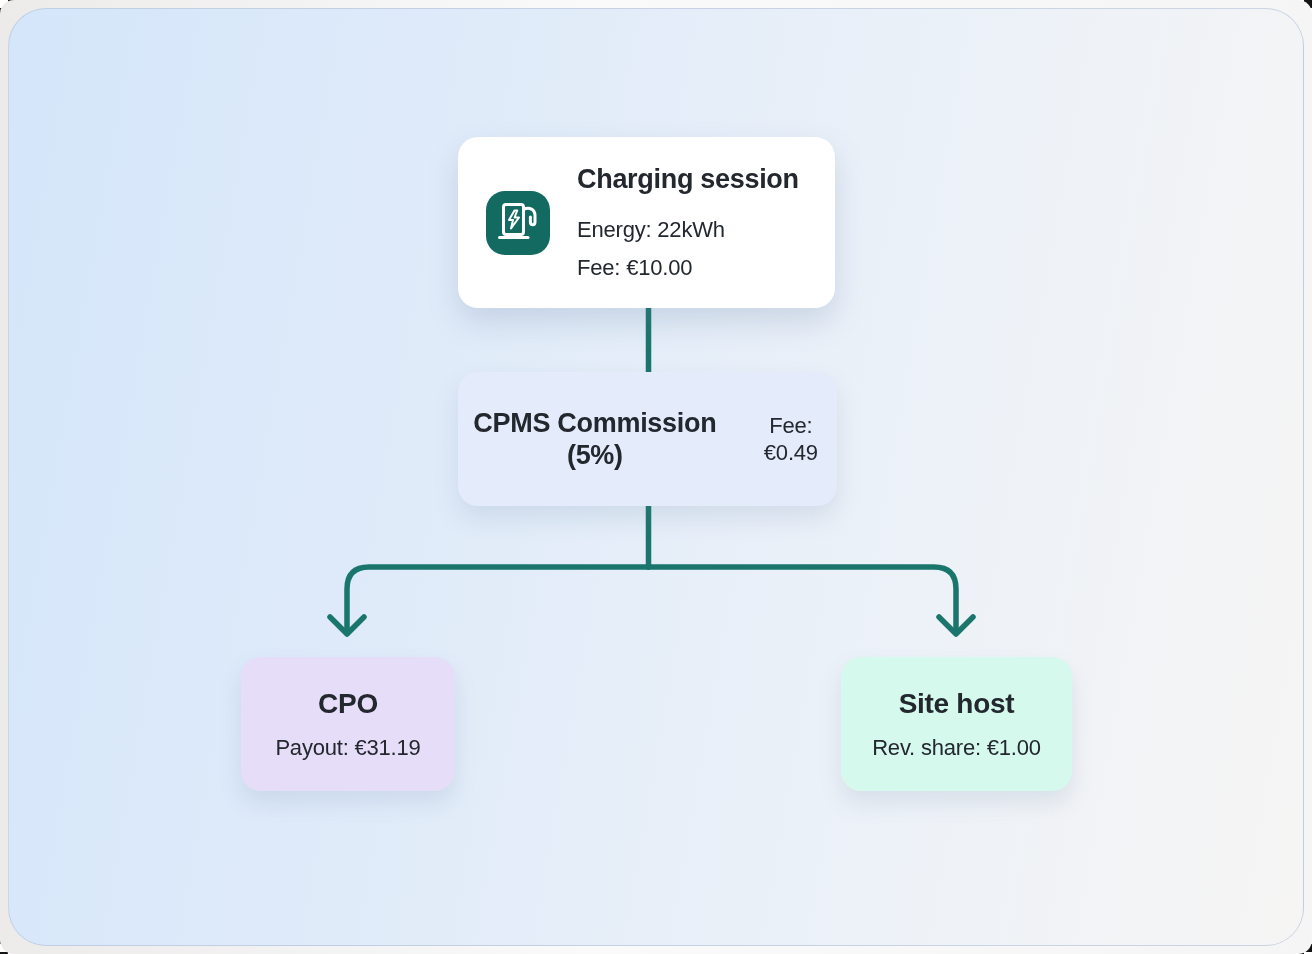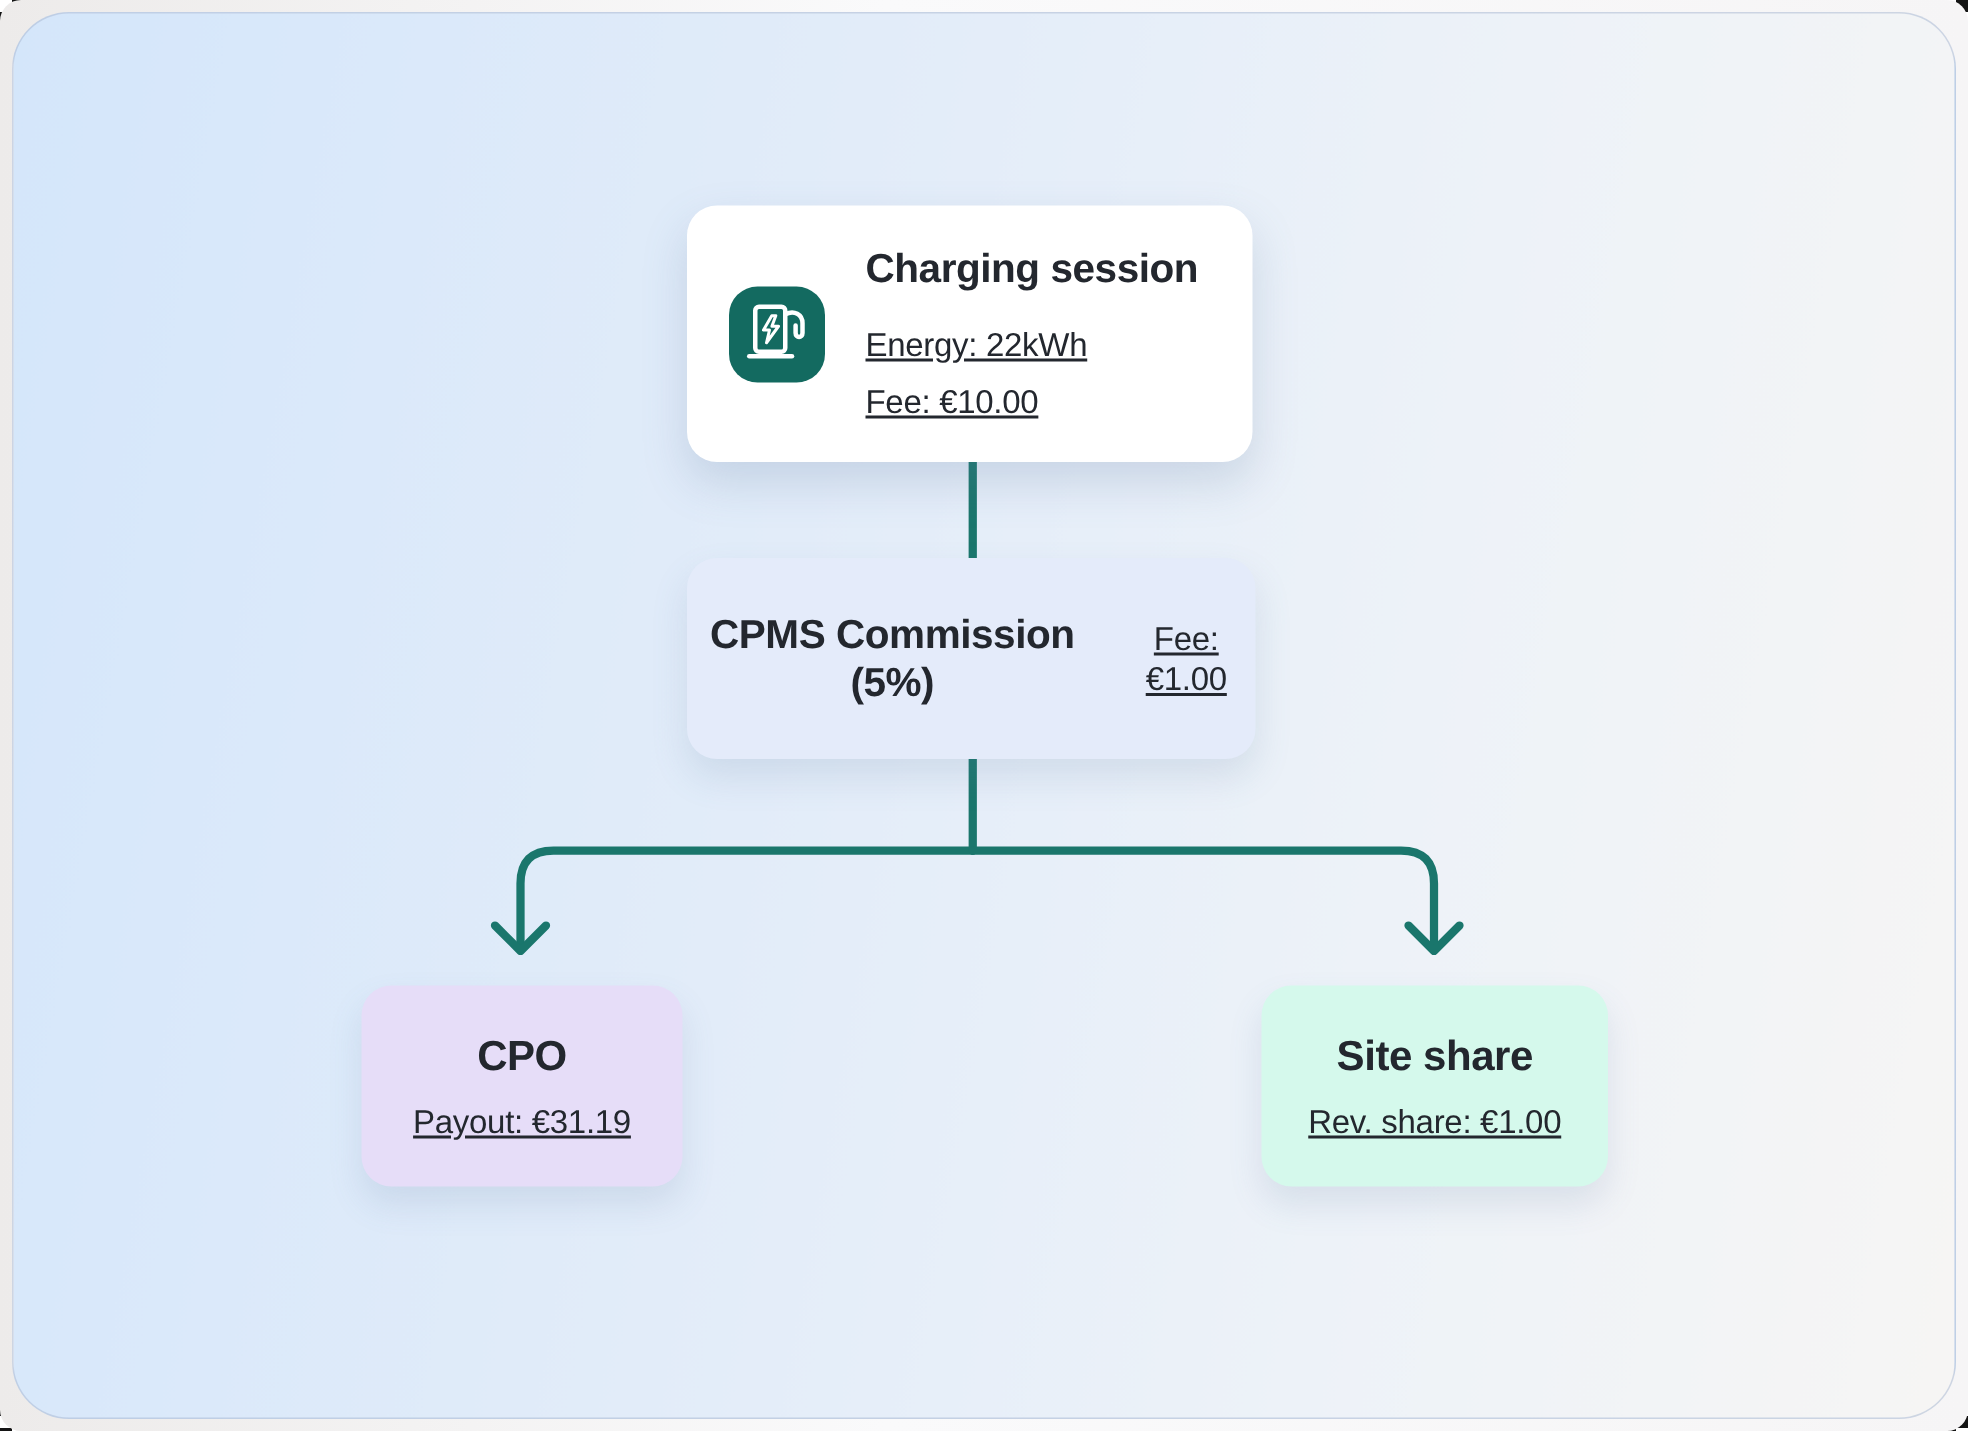--- a/index.html
+++ b/index.html
@@ -89,21 +89,20 @@
     font-weight:700;
     letter-spacing:-0.3px;
     line-height:1.2;
   }
   .top-card .card-title{margin-bottom:9px;}
   .card-line{
     font-size:22px;
     font-weight:400;
     line-height:1.25;
     letter-spacing:-0.2px;
-    text-decoration:underline;
   }
   .top-card .card-line{margin-top:11px;}
   .mid-card{
     left:458px; top:372px;
     width:379px; height:134px;
     background:var(--card-blue);
     box-shadow:0 12px 24px rgba(94,122,160,0.16);
     display:flex;
     flex-direction:row;
     align-items:center;
@@ -165,25 +164,25 @@
     </span>
     <div class="top-card-text">
       <div class="card-title">Charging session</div>
       <div class="card-line">Energy: 22kWh</div>
       <div class="card-line">Fee: €10.00</div>
     </div>
   </div>
 
   <div class="card mid-card">
     <div class="card-title">CPMS Commission (5%)</div>
-    <div class="card-line">Fee: €1.00</div>
+    <div class="card-line">Fee: €0.49</div>
   </div>
 
   <div class="card cpo-card leaf-card">
     <div class="card-title">CPO</div>
     <div class="card-line">Payout: €31.19</div>
   </div>
 
   <div class="card host-card leaf-card">
-    <div class="card-title">Site share</div>
+    <div class="card-title">Site host</div>
     <div class="card-line">Rev. share: €1.00</div>
   </div>
 </div>
 
 </body></html>

